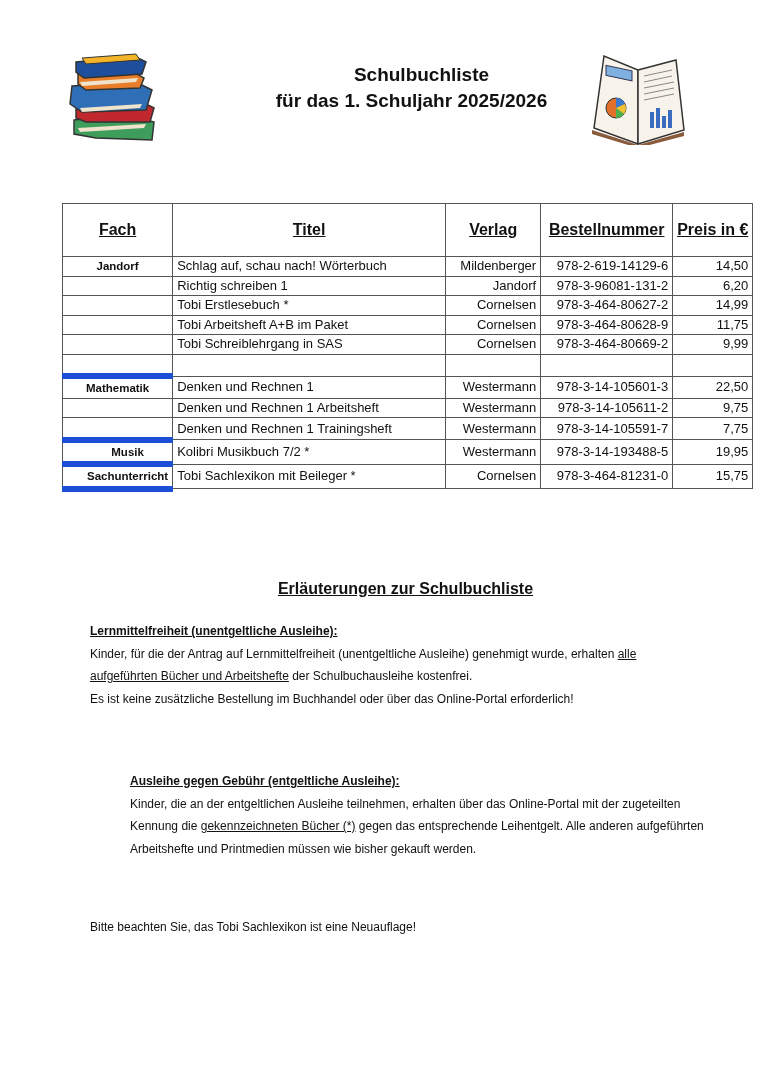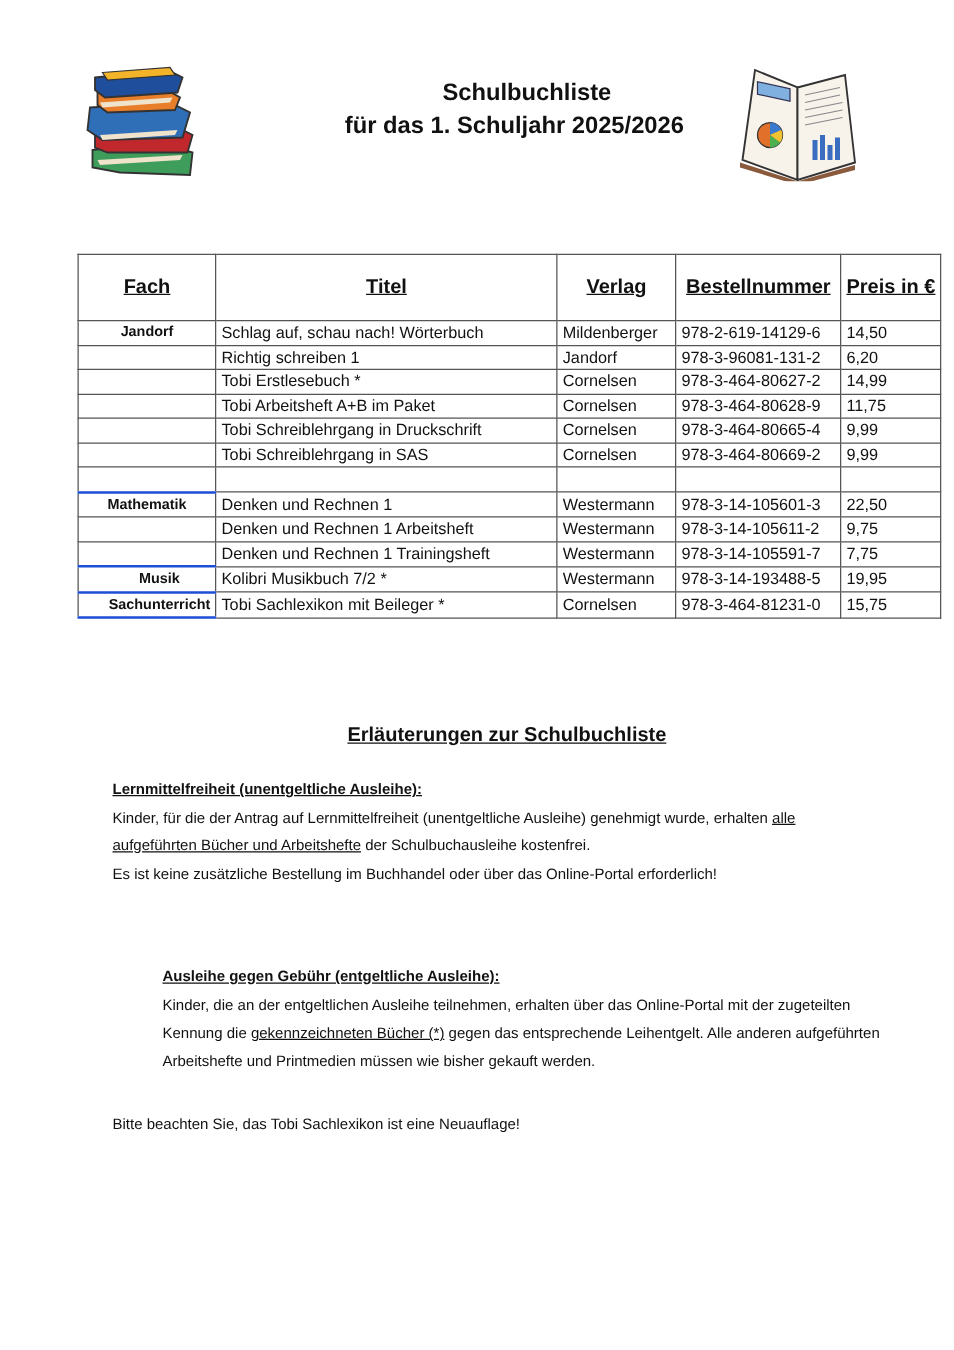--- a/index.html
+++ b/index.html
@@ -14,23 +14,23 @@
 
   table.books { position:absolute; left:62px; top:203px; border-collapse:collapse;
                 font-size:13px; }
   table.books td, table.books th { border:1px solid #555; padding:0 4px; height:18.5px;
                 line-height:18px; white-space:nowrap; }
   table.books th { height:52px; font-weight:bold; font-size:16px; text-decoration:underline;
                    }
   td.fach { font-weight:bold; font-size:11.5px; text-align:center; vertical-align:top;
             border-bottom:none; border-top:none; }
   td.fach.first { border-top:1px solid #555; }
-  td.fach.last { border-bottom:2px solid #1d4ed8;padding-left:24px; }
+  td.fach.last { border-bottom:6px solid #1d4ed8;padding-left:24px; }
   td.titel { text-align:left;margin-left:20px; }
-  td.verlag, td.isbn, td.preis { text-align:left;margin-top:32px; }
+  td.verlag, td.isbn, td.preis { text-align:right;margin-top:32px; }
   .c1 { width:93px; } .c2 { width:264px; } .c3 { width:86px; } .c4 { width:123px; } .c5 { width:57px; }
 
   .expl { position:absolute; left:90px; width:600px; font-size:12px; line-height:22.5px; }
   .expl-title { position:absolute; top:580px; left:0; width:763px; text-align:center;
                 font-weight:bold; font-size:16px; text-decoration:underline; padding-left:24px; box-sizing:border-box;margin-left:12px;}
   .h { font-weight:bold; text-decoration:underline; }
   .u { text-decoration:underline; }
   p { margin:0; }
 </style>
 </head>
@@ -109,27 +109,20 @@
       </tr>
       <tr>
         <td class="fach"></td>
         <td class="titel">Tobi Arbeitsheft A+B im Paket</td>
         <td class="verlag">Cornelsen</td>
         <td class="isbn">978-3-464-80628-9</td>
         <td class="preis">11,75</td>
       </tr>
       <tr>
         <td class="fach"></td>
-        <td class="titel">Tobi Schreiblehrgang in Druckschrift</td>
-        <td class="verlag">Cornelsen</td>
-        <td class="isbn">978-3-464-80665-4</td>
-        <td class="preis">9,99</td>
-      </tr>
-      <tr>
-        <td class="fach"></td>
         <td class="titel">Tobi Schreiblehrgang in SAS</td>
         <td class="verlag">Cornelsen</td>
         <td class="isbn">978-3-464-80669-2</td>
         <td class="preis">9,99</td>
       </tr>
       <tr>
         <td class="fach last"></td>
         <td class="titel"></td>
         <td class="verlag"></td>
         <td class="isbn"></td>
@@ -179,13 +172,13 @@
   <p class="h">Lernmittelfreiheit (unentgeltliche Ausleihe):</p>
   <p><span>Kinder, für die der Antrag auf Lernmittelfreiheit (unentgeltliche Ausleihe) genehmigt wurde, erhalten </span><span class="u">alle aufgeführten Bücher und Arbeitshefte</span><span> der Schulbuchausleihe kostenfrei.</span></p>
   <p>Es ist keine zusätzliche Bestellung im Buchhandel oder über das Online-Portal erforderlich!</p>
 </div>
 
 <div class="expl" style="top:770px;margin-left:40px;">
   <p class="h">Ausleihe gegen Gebühr (entgeltliche Ausleihe):</p>
   <p><span>Kinder, die an der entgeltlichen Ausleihe teilnehmen, erhalten über das Online-Portal mit der zugeteilten Kennung die </span><span class="u">gekennzeichneten Bücher (*)</span><span> gegen das entsprechende Leihentgelt. Alle anderen aufgeführten Arbeitshefte und Printmedien müssen wie bisher gekauft werden.</span></p>
 </div>
 
-<div class="expl" style="top:888px;">Bitte beachten Sie, das Tobi Sachlexikon ist eine Neuauflage!</div>
+<div class="expl" style="top:916px;">Bitte beachten Sie, das Tobi Sachlexikon ist eine Neuauflage!</div>
 
 </body></html>

